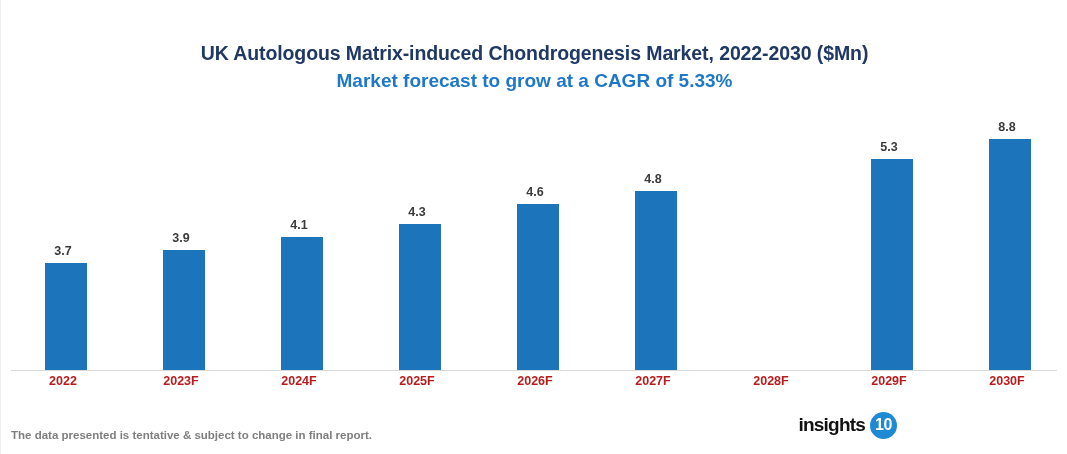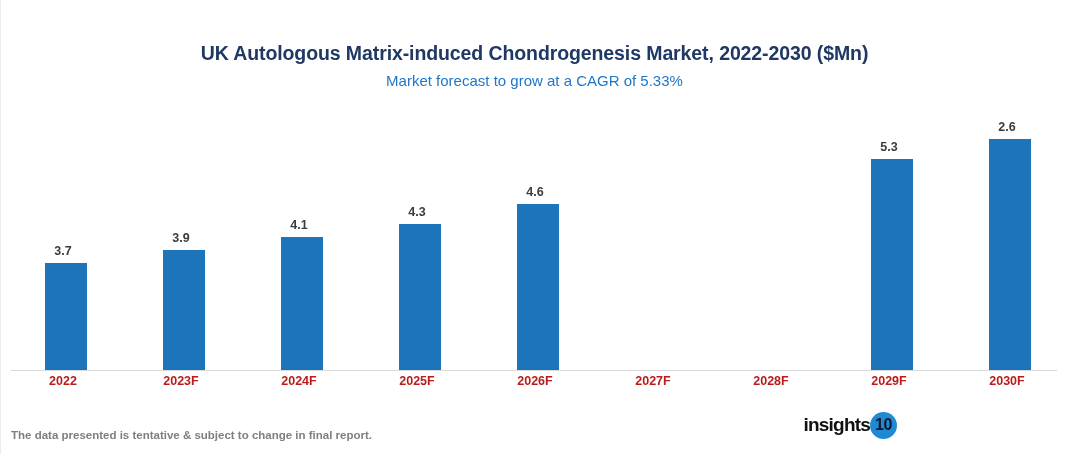--- a/index.html
+++ b/index.html
@@ -35,22 +35,22 @@
   }
   .chart-title {
     font-size: 19.5px;
     font-weight: bold;
     color: #1f3864;
     letter-spacing: -0.1px;
     line-height: 26px;
     margin: 0;
   }
   .chart-subtitle {
-    font-size: 15px;
-    font-weight: normal;
+    font-size: 19px;
+    font-weight: bold;
     color: #1f77c8;
     line-height: 22px;
     margin: 0;
     padding-top: 4px;
   }
 
   
   .plot {
     position: absolute;
     left: 0;
@@ -137,26 +137,27 @@
     font-weight: bold;
     color: #111111;
     letter-spacing: -0.8px;
     line-height: 30px;
   }
   .logo-badge {
     width: 27px;
     height: 27px;
     border-radius: 50%;
     background: #1f8ad4;
-    color: #0f172a;
+    color: #ffffff;
     font-size: 16px;
     font-weight: bold;
     display: flex;
     align-items: center;
     justify-content: center;
+    margin-left: 5px;
     letter-spacing: -0.5px;
   }
 </style>
 </head>
 <body>
 
 <div class="page">
 
   <div class="title-block">
     <div class="chart-title">UK Autologous Matrix-induced Chondrogenesis Market, 2022-2030 ($Mn)</div>
@@ -178,27 +179,31 @@
           <div class="bar-value" style="bottom: 138px;">4.1</div>
         </div>
         <div class="bar-slot" style="left: 357px;">
           <div class="bar" style="height: 146px; background: rgb(28, 116, 186);"></div>
           <div class="bar-value" style="bottom: 151px;">4.3</div>
         </div>
         <div class="bar-slot" style="left: 475px;">
           <div class="bar" style="height: 166px; background: rgb(28, 116, 186);"></div>
           <div class="bar-value" style="bottom: 171px;">4.6</div>
         </div>
+        <div class="bar-slot" style="left: 593px;">
+          <div class="bar" style="height: 179px; background: rgb(28, 116, 186);"></div>
+          <div class="bar-value" style="bottom: 184px;">4.8</div>
+        </div>
         <div class="bar-slot" style="left: 829px;">
           <div class="bar" style="height: 211px; background: rgb(28, 116, 186);"></div>
           <div class="bar-value" style="bottom: 216px;">5.3</div>
         </div>
         <div class="bar-slot" style="left: 947px;">
           <div class="bar" style="height: 231px; background: rgb(28, 116, 186);"></div>
-          <div class="bar-value" style="bottom: 236px;">2.6</div>
+          <div class="bar-value" style="bottom: 236px;">8.8</div>
         </div>
       </div>
     <div class="axis-line"></div>
   </div>
 
   <div class="cats">
       <div class="cat" style="left: 3px;">2022</div>
       <div class="cat" style="left: 121px;">2023F</div>
       <div class="cat" style="left: 239px;">2024F</div>
       <div class="cat" style="left: 357px;">2025F</div>

